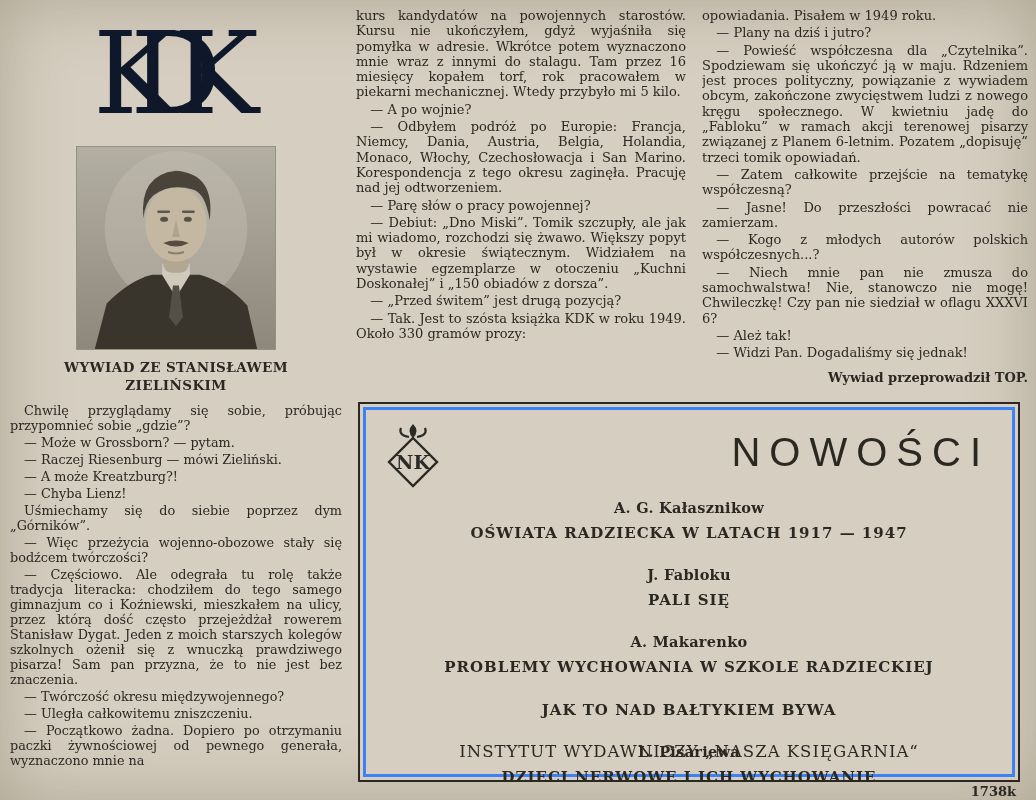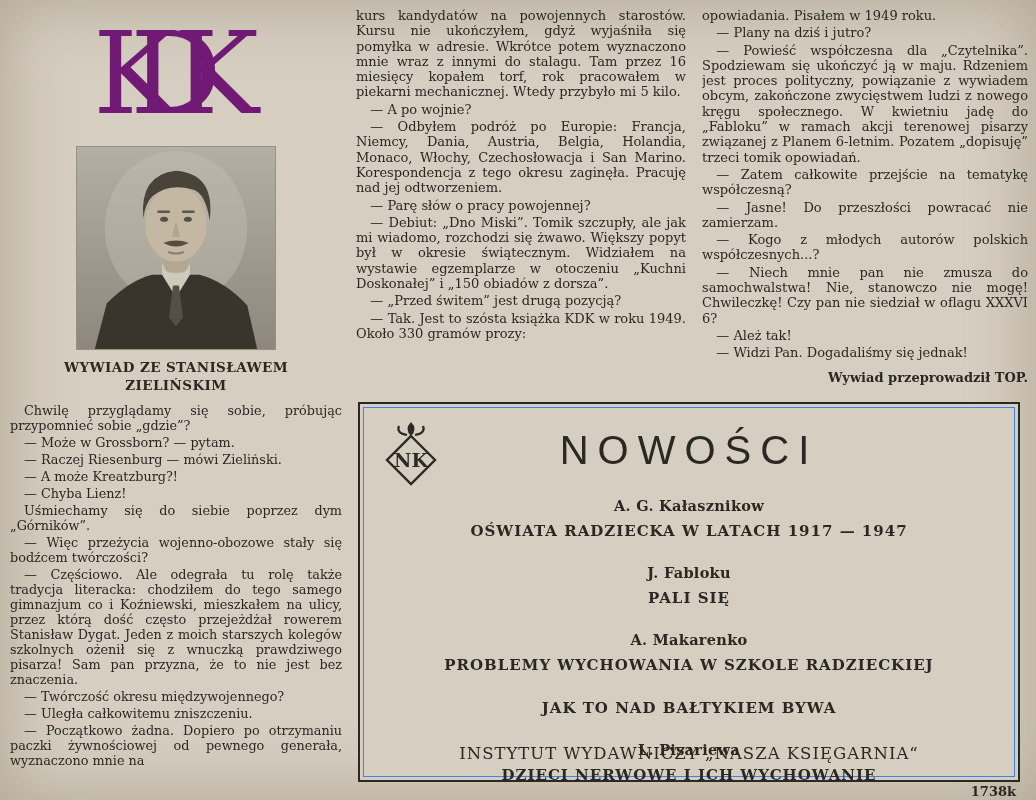--- a/index.html
+++ b/index.html
@@ -18,39 +18,39 @@
   .col { position:absolute; text-align:justify; }
   .col-left   { left:10px;  top:6px; width:332px; height:792px; overflow:hidden; font-size:12.8px; line-height:15px; }
   .col-middle { left:356px; top:8px; width:330px; height:392px; overflow:hidden; font-size:13px;   line-height:15.3px; }
   .col-right  { left:702px; top:8px; width:326px; height:392px; overflow:hidden; font-size:13px;   line-height:15.3px; }
   .para { text-indent:1.1em; margin-bottom:2px; }
   .para.cont { text-indent:0; }
 
   .monogram {
     height:134px; display:flex; align-items:center; justify-content:center;
     font-size:114px; letter-spacing:-0.42em; padding-right:0.42em;
-    color:#701a75; font-weight:400; text-indent:0;
+    color:#0f172a; font-weight:400; text-indent:0;
   }
   .photo { width:200px; height:204px; margin:6px auto 8px; border:1px solid #97917f; background:#a9a398; }
   .photo svg { display:block; width:100%; height:100%; }
   .caption {
     font-weight:bold; text-align:center; font-size:13.5px; line-height:1.35;
     letter-spacing:.4px; width:258px; margin:2px auto 9px; text-indent:0;
   }
   .byline { text-align:right; font-weight:bold; margin-top:9px; text-indent:0; }
 
   .ad {
     position:absolute; left:358px; top:402px; width:662px; height:380px;
     background:#d6cec0; border:2px solid #2b2822; padding:3px;
   }
-  .ad-inner { width:100%; height:100%; border:1px solid #3b82f6; position:relative; padding:12px 22px 10px; }
+  .ad-inner { width:100%; height:100%; border:3px solid #3b82f6; position:relative; padding:12px 22px 10px; }
   .nk-logo { position:absolute; left:16px; top:10px; width:62px; height:70px; }
   .nk-logo svg { width:100%; height:100%; }
   .ad-title {
-    text-align:center; font-family:"Liberation Sans","DejaVu Sans",sans-serif;
+    text-align:right; font-family:"Liberation Sans","DejaVu Sans",sans-serif;
     font-size:40px; letter-spacing:9px; font-weight:400; margin:8px 0 24px; color:#2b2822;
   }
   .ad-grid {
     display:grid; grid-template-columns:1fr; column-gap:26px; row-gap:22px;
     text-align:center; padding:0 4px;
   }
   .book { text-indent:0; }
   .book-author { font-weight:bold; font-size:14.5px; margin-bottom:7px; letter-spacing:.3px; }
   .book-title  { font-weight:bold; font-size:15px; letter-spacing:1px; line-height:1.4; }
   .publisher {

